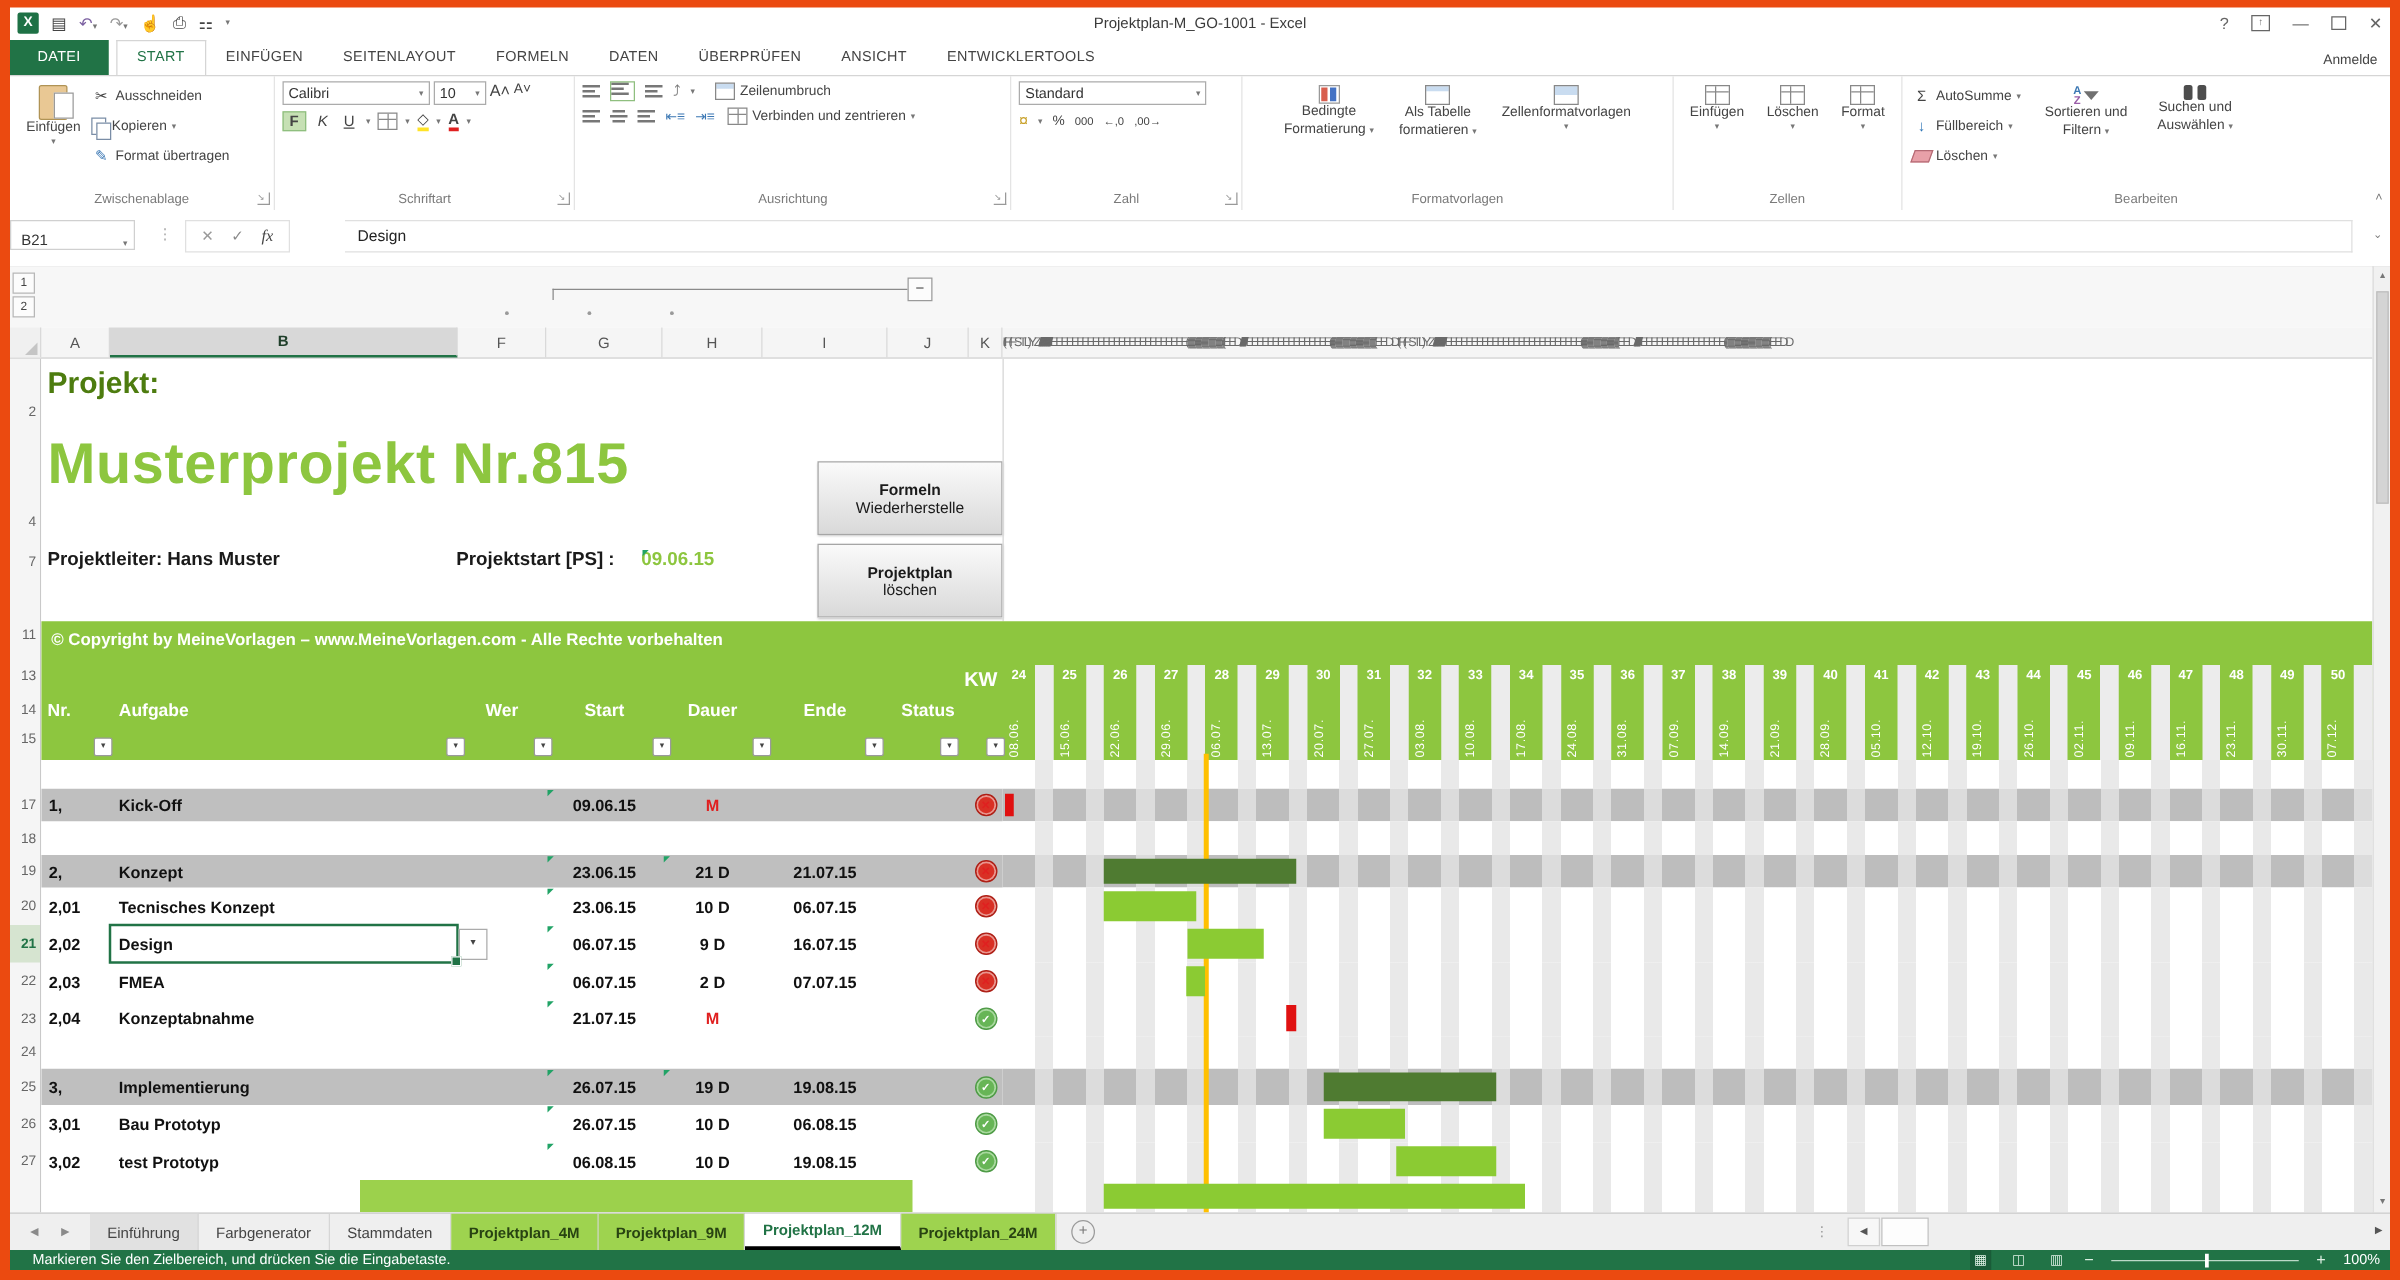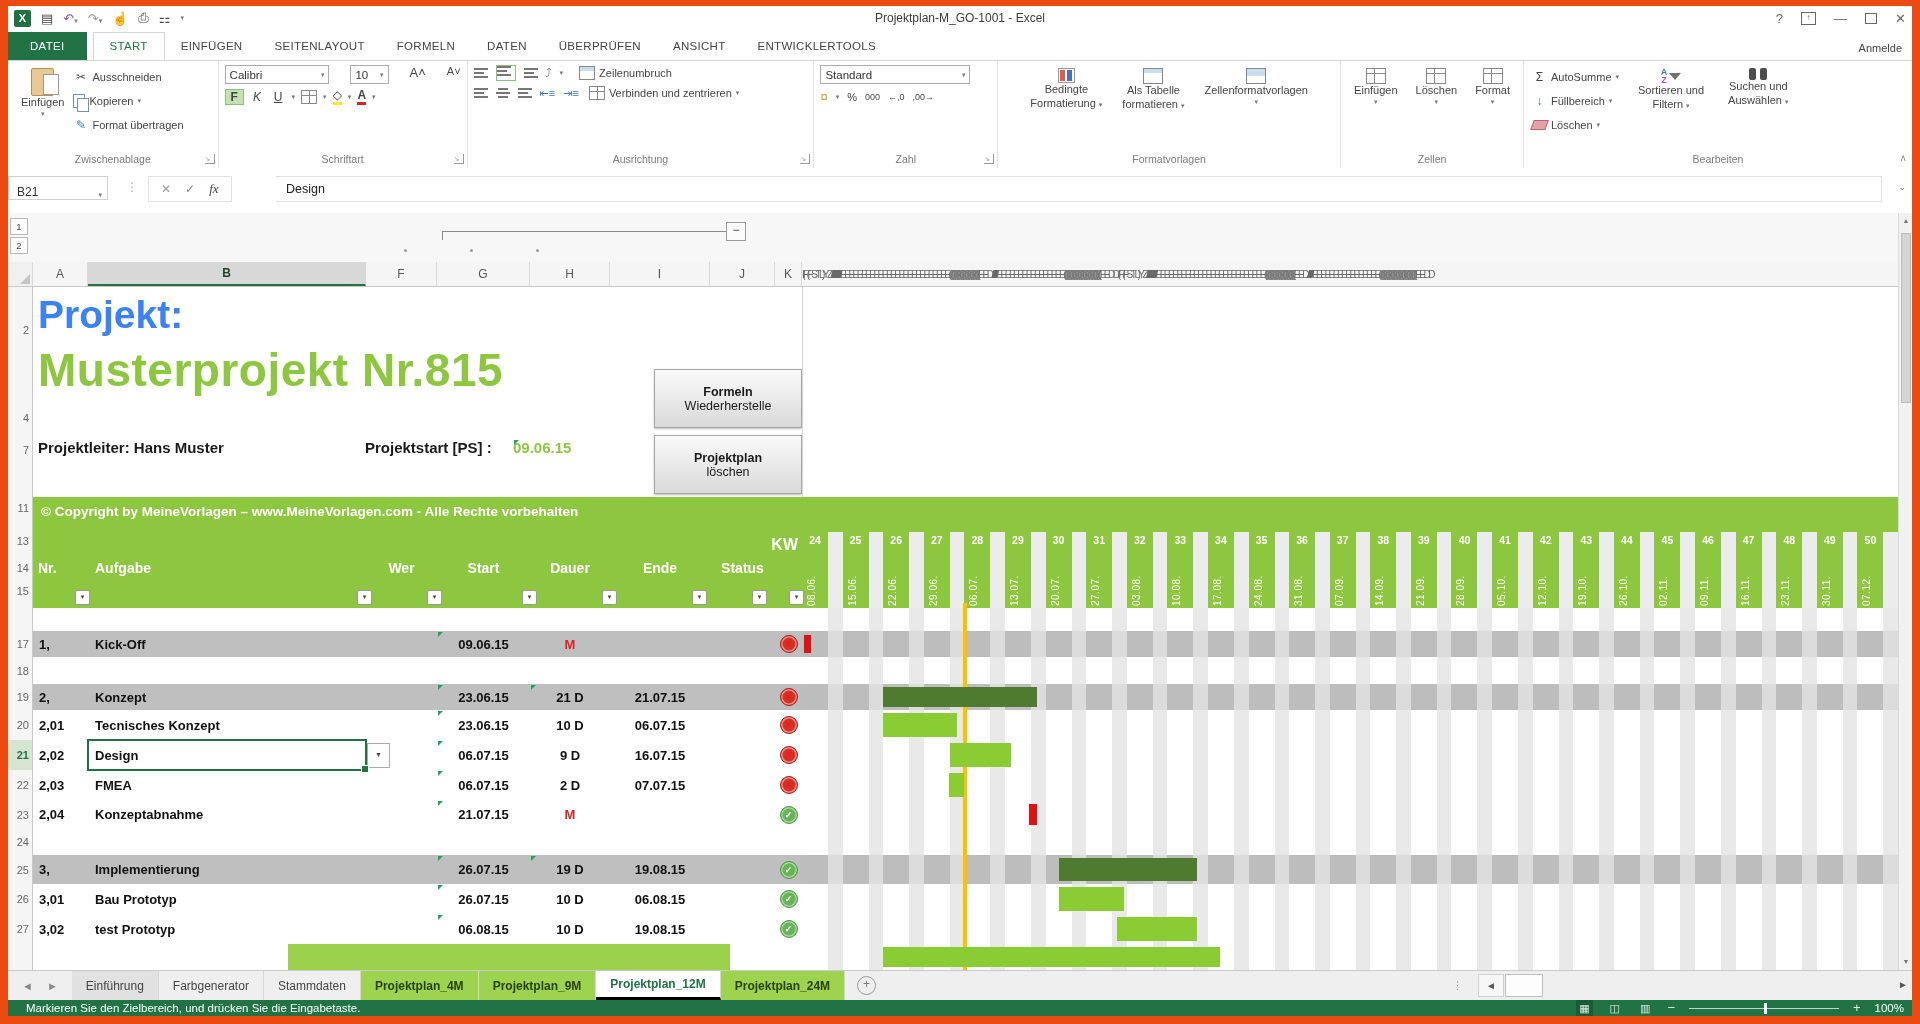--- a/index.html
+++ b/index.html
@@ -94,21 +94,21 @@
   .ch.corner{background:#F0F0F0;position:relative;}
   .ch.corner:after{content:"";position:absolute;right:2px;bottom:2px;border-left:10px solid transparent;border-bottom:10px solid #C5C5C5;}
   .garb{flex:1;overflow:hidden;white-space:nowrap;font-size:10px;letter-spacing:-2.5px;color:#6a6a6a;display:flex;align-items:center;}
   
   .rowhead{position:absolute;left:8px;top:287px;width:25px;height:683px;background:#F5F5F5;border-right:1px solid #C9C9C9;box-sizing:border-box;}
   .rn{position:absolute;right:3px;font-size:11px;color:#666;}
   .rnrow{width:100%;box-sizing:border-box;font-size:11px;color:#666;text-align:right;padding-right:3px;display:flex;align-items:center;justify-content:flex-end;}
   .rnrow.selrow{background:#D6E4D0;color:#217346;font-weight:bold;}
   
   .body{position:absolute;left:33px;top:287px;width:1865px;height:683px;background:#fff;overflow:hidden;}
-  .ptitle{position:absolute;left:5px;top:6px;font-size:39px;font-weight:bold;color:#3b82f6;}
+  .ptitle{position:absolute;left:5px;top:6px;font-size:24px;font-weight:bold;color:#4d7c0f;}
   .pbig{position:absolute;left:5px;top:56px;font-size:46px;font-weight:bold;color:#8DC63F;letter-spacing:.5px;}
   .pleader{position:absolute;left:5px;top:152px;font-size:15px;font-weight:bold;color:#1a1a1a;}
   .pstart{position:absolute;left:332px;top:152px;font-size:15px;font-weight:bold;color:#1a1a1a;}
   .pstartval{position:absolute;left:480px;top:152px;font-size:15px;font-weight:bold;color:#8DC63F;}
   .xbtn{position:absolute;background:linear-gradient(#FAFAFA,#D9D9D9);border:1px solid #A6A6A6;box-shadow:0 1px 2px rgba(0,0,0,.25);display:flex;flex-direction:column;align-items:center;justify-content:center;color:#1a1a1a;text-align:center;}
   .xbtn .l1{font-weight:bold;}
   .greenhdr{position:absolute;left:0;top:210px;width:1865px;height:111px;background:#8DC63F;}
   .copyr{position:absolute;left:8px;top:7px;font-size:13.5px;font-weight:bold;color:#fff;}
   .kwlab{position:absolute;left:731px;top:39px;width:34px;text-align:right;font-size:16px;font-weight:bold;color:#fff;}
   .thead{position:absolute;font-size:14px;font-weight:bold;color:#fff;}
@@ -234,21 +234,21 @@
             </div>
         </div>
       </div>
       <div class="glabel">Zwischenablage</div>
       <div class="dlg">↘</div>
     </div>
 
     <div class="rgroup" style="width:236px;">
       <div class="gbody">
         <div class="stack" style="width:100%;">
-          <div style="display:flex;gap:21px;margin-bottom:4px;">
+          <div style="display:flex;gap:3px;margin-bottom:4px;">
             <div class="sel" style="width:118px;">
                 <span>Calibri</span>
                 <span class="caret">▾</span>
               </div>
             <div class="sel" style="width:42px;">
                 <span>10</span>
                 <span class="caret">▾</span>
               </div>
             <span style="font-size:13px;color:#444;">A˄</span>
             <span style="font-size:11px;color:#444;">A˅</span>

